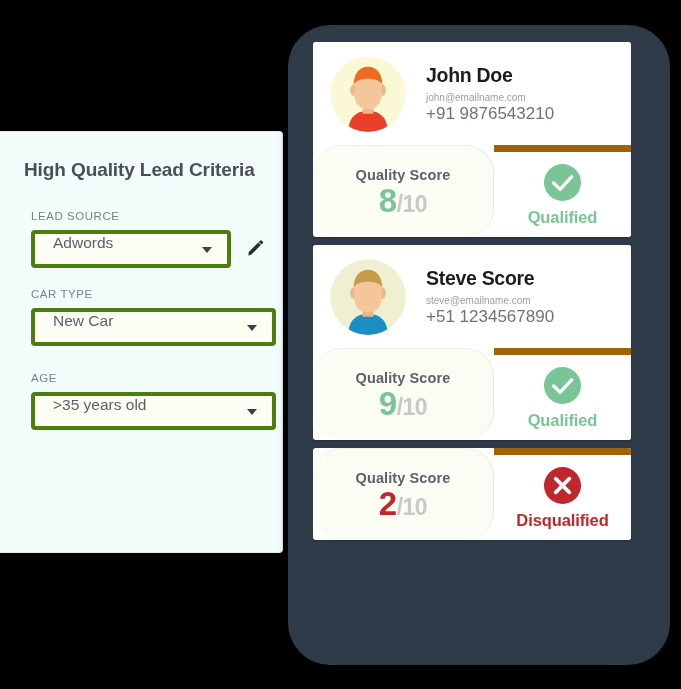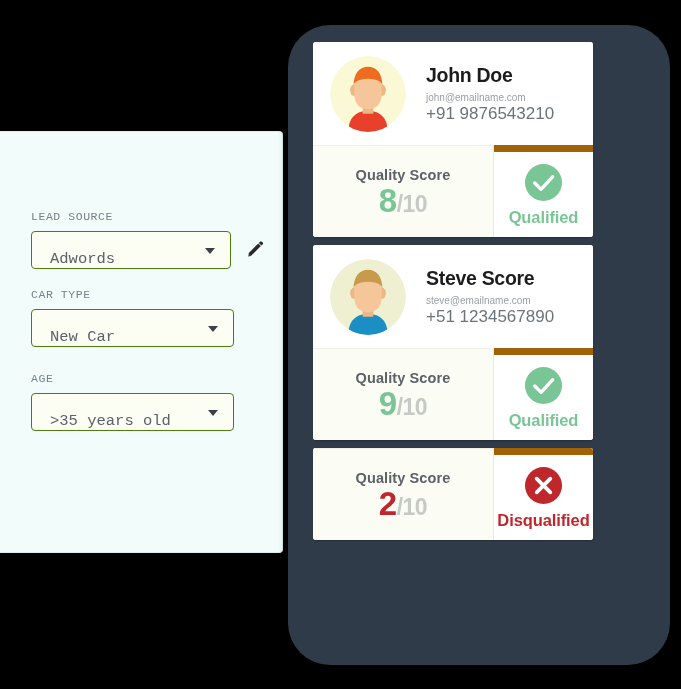--- a/index.html
+++ b/index.html
@@ -37,21 +37,21 @@
     position: absolute;
     left: 24px;
     top: 27px;
     font-size: 19px;
     font-weight: bold;
     color: #4b4f55;
     letter-spacing: -0.1px;
     white-space: nowrap;
   }
 
-  .field-group { position: absolute; left: 31px; font-family: Liberation Mono, monospace; }
+  .field-group { position: absolute; left: 31px; }
   .field-group.g0 { top: 78px; }
   .field-group.g1 { top: 156px; }
   .field-group.g2 { top: 240px; }
   .field-group.g3 { top: 327px; }
 
   .field-label {
     font-size: 11.5px;
     color: #7b8089;
     letter-spacing: 0.55px;
     margin-bottom: 8px;
@@ -59,26 +59,26 @@
     white-space: nowrap;
   }
 
   .select-row { display: flex; align-items: center; }
 
   .select-box {
     position: relative;
     width: 200px;
     height: 38px;
     background: #fcfdf3;
-    border: 1px solid #4d7c0f;
+    border: 4px solid #4d7c0f;
     border-radius: 4px;
     display: flex;
-    align-items: flex-end;
-  }
-  .select-box.wide { width: 203px; }
+    align-items: flex-start;
+  }
+  .select-box.wide { width: 245px; }
 
   .select-value {
     padding-left: 18px;
     font-size: 15.5px;
     color: #5d6168;
     white-space: nowrap;
   }
 
   .caret {
     position: absolute;
@@ -113,21 +113,21 @@
   #phone-screen {
     position: absolute;
     left: 25px;
     top: 17px;
     width: 332px;
     height: 608px;
     overflow: hidden;
   }
 
   .lead-card {
-    width: 280px;
+    width: 318px;
     background: #ffffff;
     margin-bottom: 8px;
     border-radius: 3px;
     overflow: hidden;
     box-shadow: 0 1px 2px rgba(0,0,0,0.22);
   }
 
   .card-top {
     display: flex;
     align-items: center;
@@ -167,20 +167,21 @@
 
   .score-cell {
     flex: 0 0 181px;
     background: #fbfcf3;
     border-top: 1px solid #eef0e4;
     border-right: 1px solid #e9ebdf;
     display: flex;
     flex-direction: column;
     align-items: center;
     justify-content: center;
+    border-radius: 28px;
   }
 
   .score-label {
     font-size: 14.5px;
     font-weight: bold;
     color: #5d6168;
     letter-spacing: 0.1px;
   }
   .score-value { margin-top: 1px; line-height: 1; }
   .score-num {
@@ -213,20 +214,21 @@
     font-weight: bold;
     letter-spacing: -0.1px;
   }
 </style>
 </head>
 <body>
 
 <div id="stage">
 
   <div id="criteria-panel">
+    <div id="criteria-title">High Quality Lead Criteria</div>
 
     <div class="field-group g0">
       <div class="field-label">LEAD SOURCE</div>
       <div class="select-row">
         <div class="select-box">
           <span class="select-value">Adwords</span>
           <span class="caret"></span>
         </div>
         <svg class="edit-icon" viewBox="0 0 24 24">
           <path d="M4.2 19.8 L7.6 18.7 L19.0 7.3 L15.9 4.2 L4.5 15.6 Z" fill="#2a2a2a"></path>

